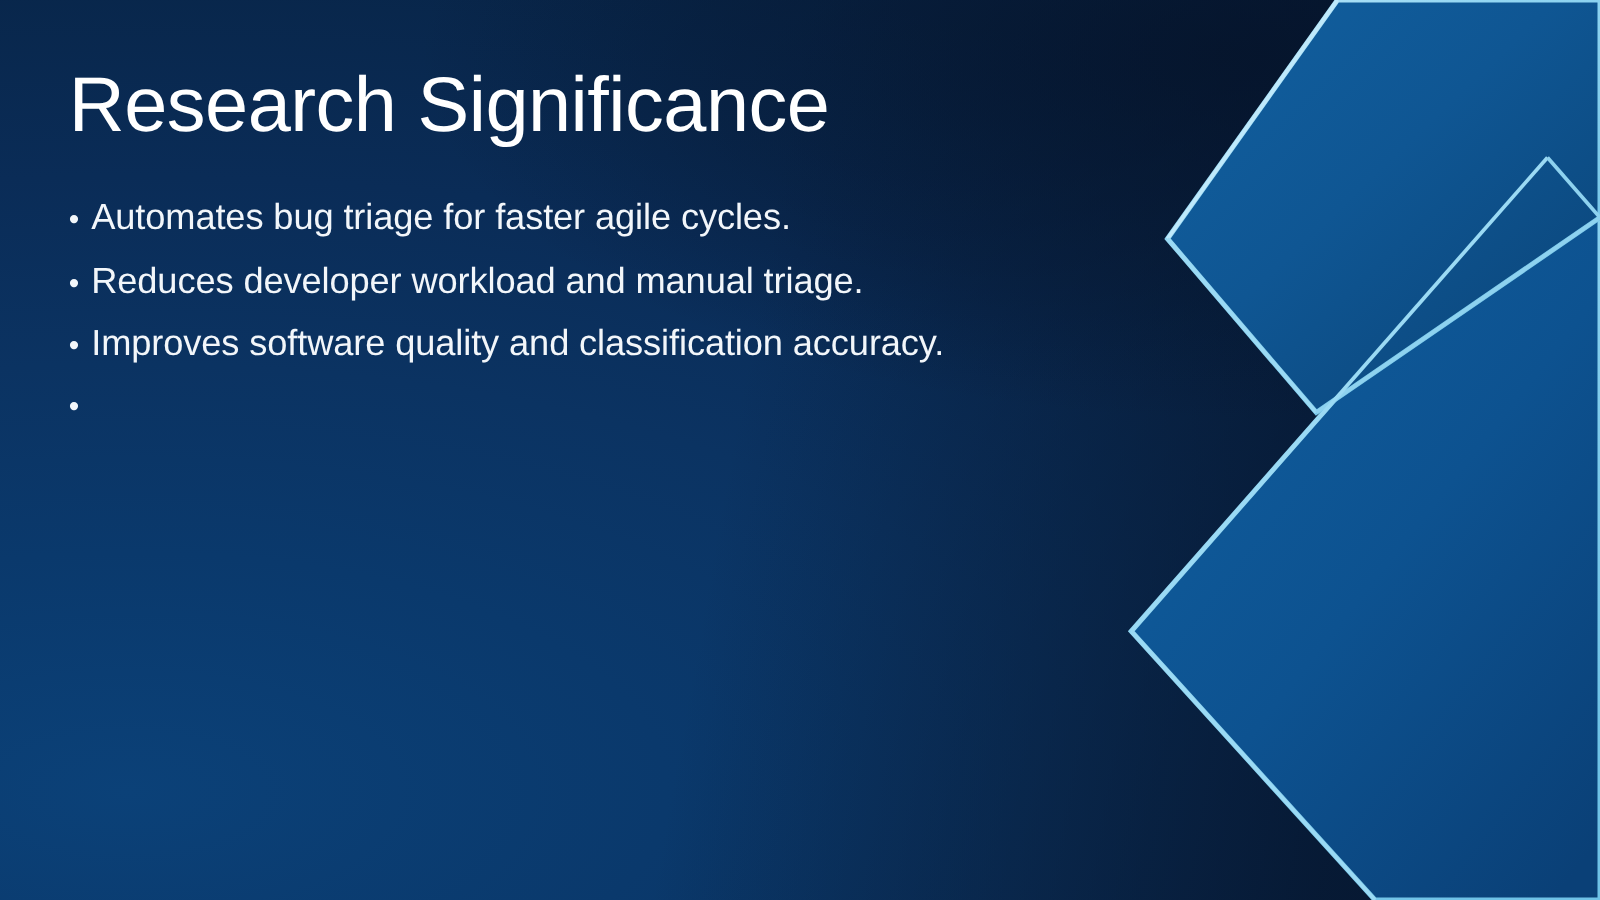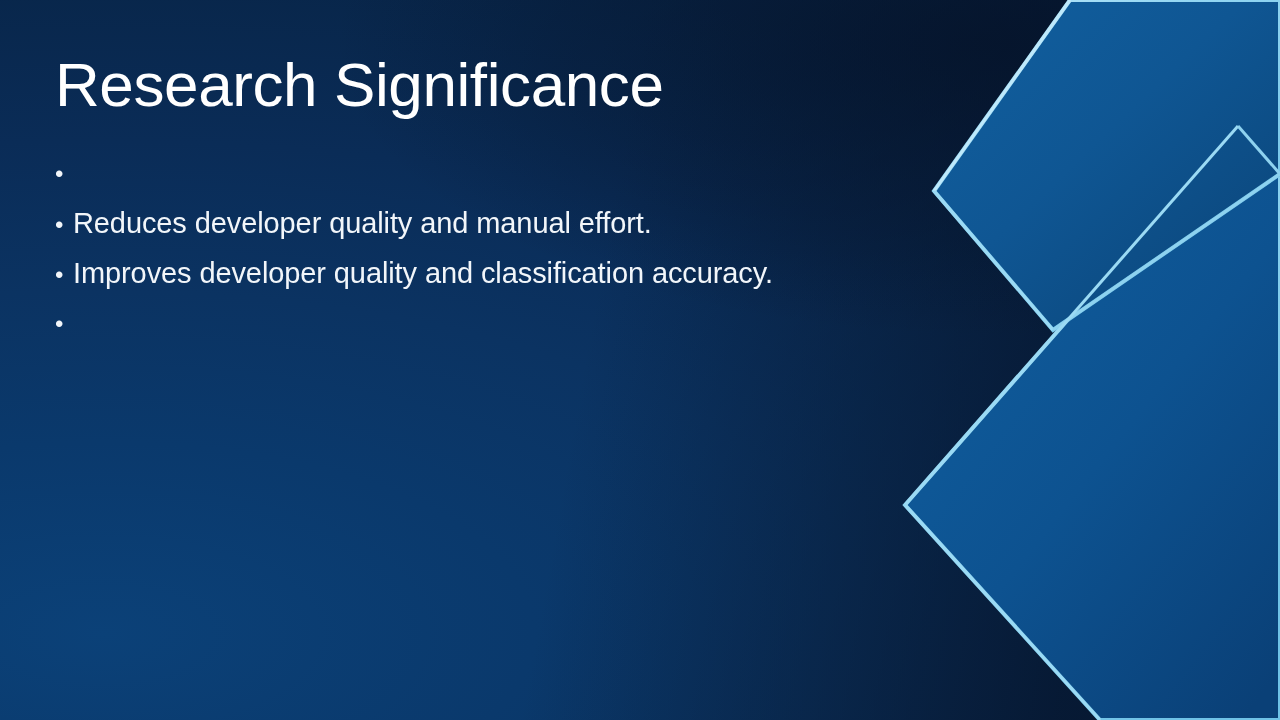--- a/index.html
+++ b/index.html
@@ -145,28 +145,29 @@
     </svg>
   </div>
 
   <div class="content">
 
     <div class="title">Research Significance</div>
 
     <ul class="bullets">
       <li class="bullet">
         <span class="bullet-mark">•</span>
+        <span class="bullet-text">Automates bug triage for faster agile cycles.</span>
       </li>
       <li class="bullet">
         <span class="bullet-mark">•</span>
-        <span class="bullet-text">Reduces developer quality and manual effort.</span>
+        <span class="bullet-text">Reduces developer workload and manual triage.</span>
       </li>
       <li class="bullet">
         <span class="bullet-mark">•</span>
-        <span class="bullet-text">Improves developer quality and classification accuracy.</span>
+        <span class="bullet-text">Improves software quality and classification accuracy.</span>
       </li>
       <li class="bullet">
         <span class="bullet-mark">•</span>
       </li>
     </ul>
 
   </div>
 </div>
 
 </body></html>

